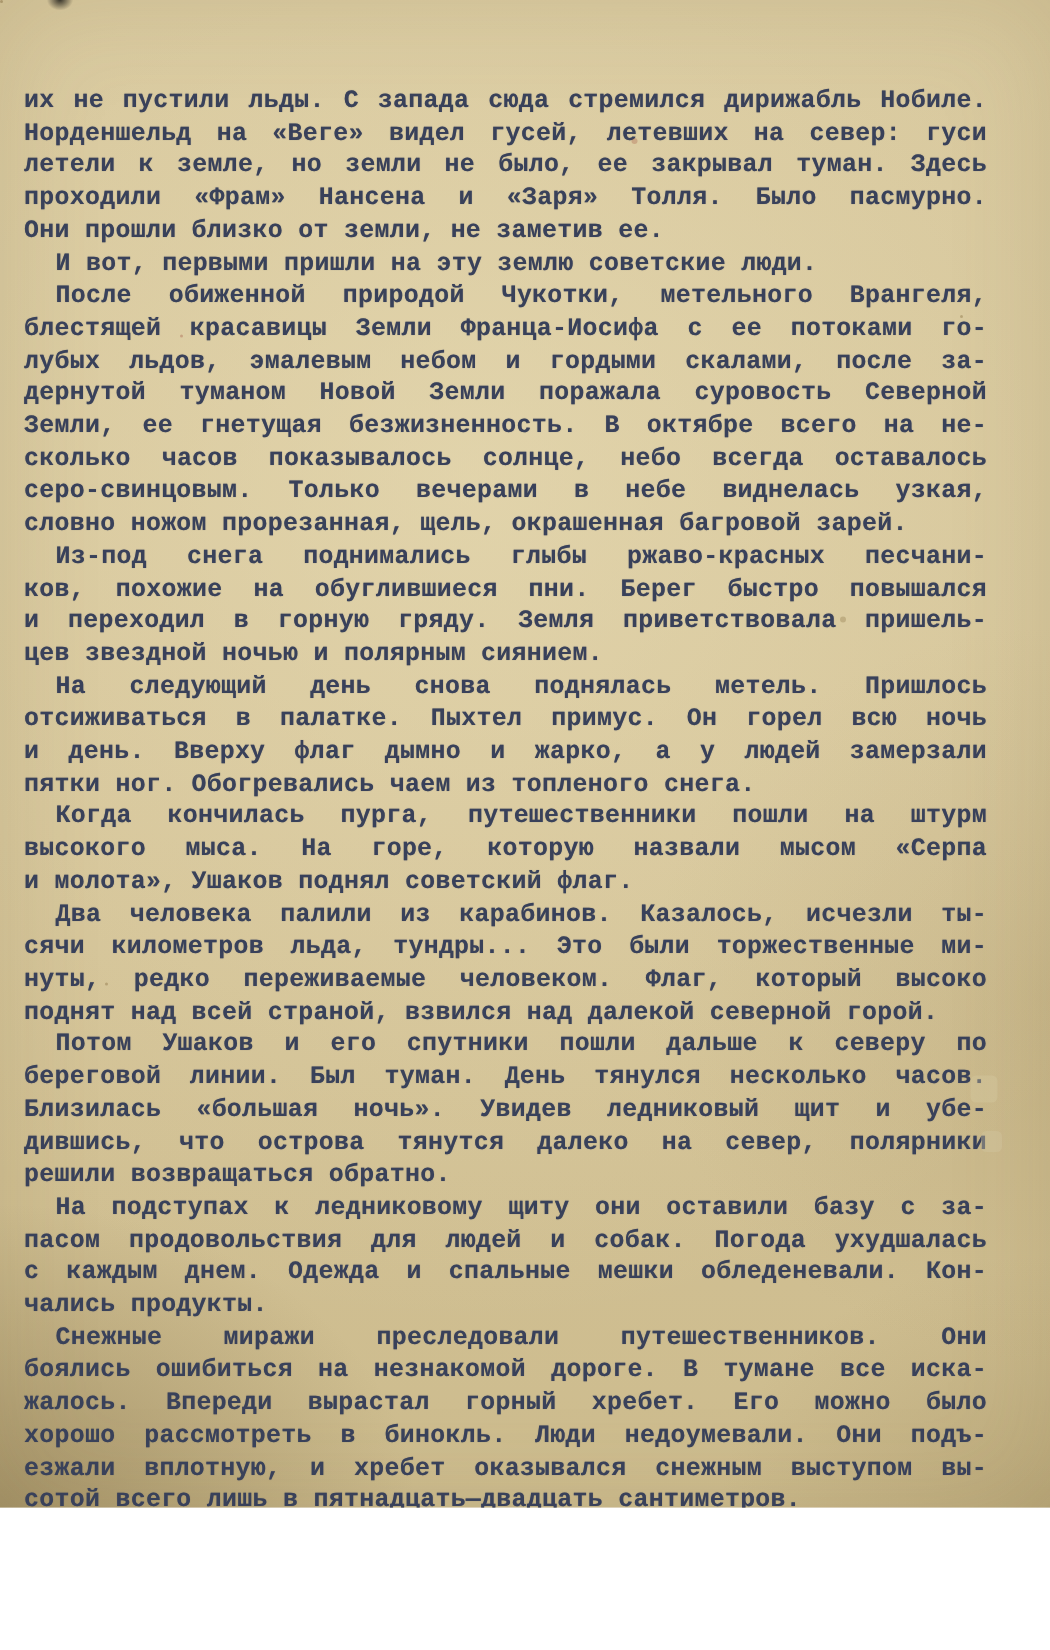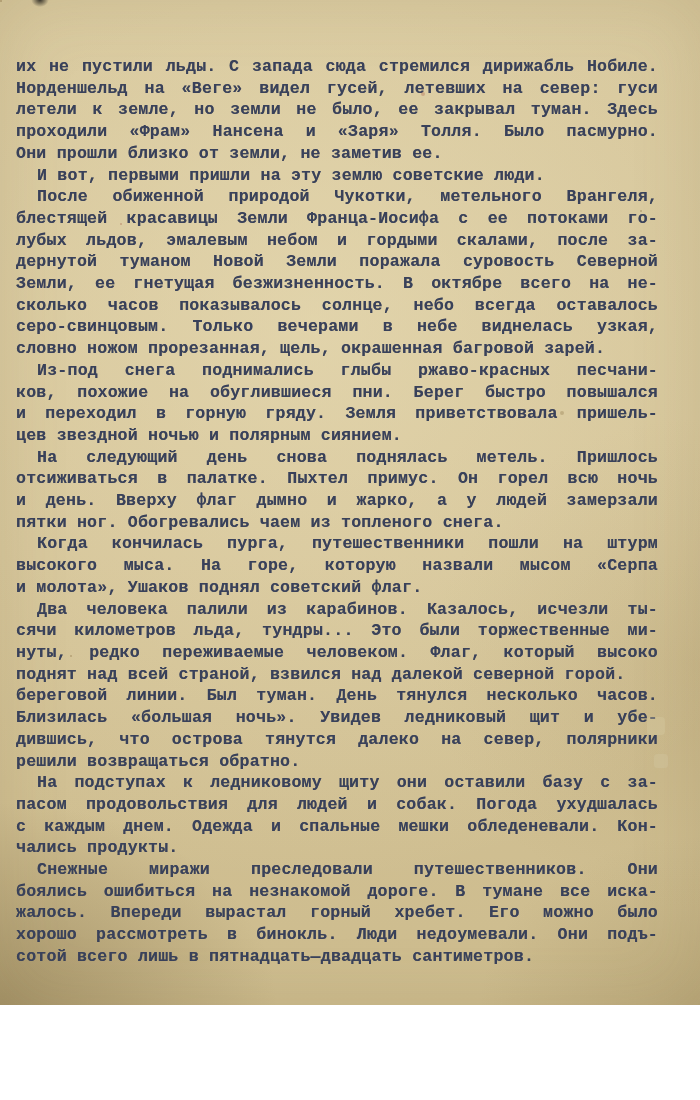--- a/index.html
+++ b/index.html
@@ -94,36 +94,38 @@
         <div class="line">высокого мыса. На горе, которую назвали мысом «Серпа</div>
         <div class="line last">и молота», Ушаков поднял советский флаг.</div>
       </div>
       <div class="para">
         <div class="line indent">Два человека палили из карабинов. Казалось, исчезли ты-</div>
         <div class="line">сячи километров льда, тундры... Это были торжественные ми-</div>
         <div class="line">нуты, редко переживаемые человеком. Флаг, который высоко</div>
         <div class="line last">поднят над всей страной, взвился над далекой северной горой.</div>
       </div>
       <div class="para">
+        <div class="line indent">Потом Ушаков и его спутники пошли дальше к северу по</div>
         <div class="line">береговой линии. Был туман. День тянулся несколько часов.</div>
         <div class="line">Близилась «большая ночь». Увидев ледниковый щит и убе-</div>
         <div class="line">дившись, что острова тянутся далеко на север, полярники</div>
         <div class="line last">решили возвращаться обратно.</div>
       </div>
       <div class="para">
         <div class="line indent">На подступах к ледниковому щиту они оставили базу с за-</div>
         <div class="line">пасом продовольствия для людей и собак. Погода ухудшалась</div>
         <div class="line">с каждым днем. Одежда и спальные мешки обледеневали. Кон-</div>
         <div class="line last">чались продукты.</div>
       </div>
       <div class="para">
         <div class="line indent">Снежные миражи преследовали путешественников. Они</div>
         <div class="line">боялись ошибиться на незнакомой дороге. В тумане все иска-</div>
         <div class="line">жалось. Впереди вырастал горный хребет. Его можно было</div>
         <div class="line">хорошо рассмотреть в бинокль. Люди недоумевали. Они подъ-</div>
+        <div class="line">езжали вплотную, и хребет оказывался снежным выступом вы-</div>
         <div class="line last">сотой всего лишь в пятнадцать—двадцать сантиметров.</div>
       </div>
     </div>
 
   <div class="footer">
     <span class="sig">13</span>
     <span class="rtitle">Высокие широты</span>
     <span class="pagenum">193</span>
   </div>
 </div>

